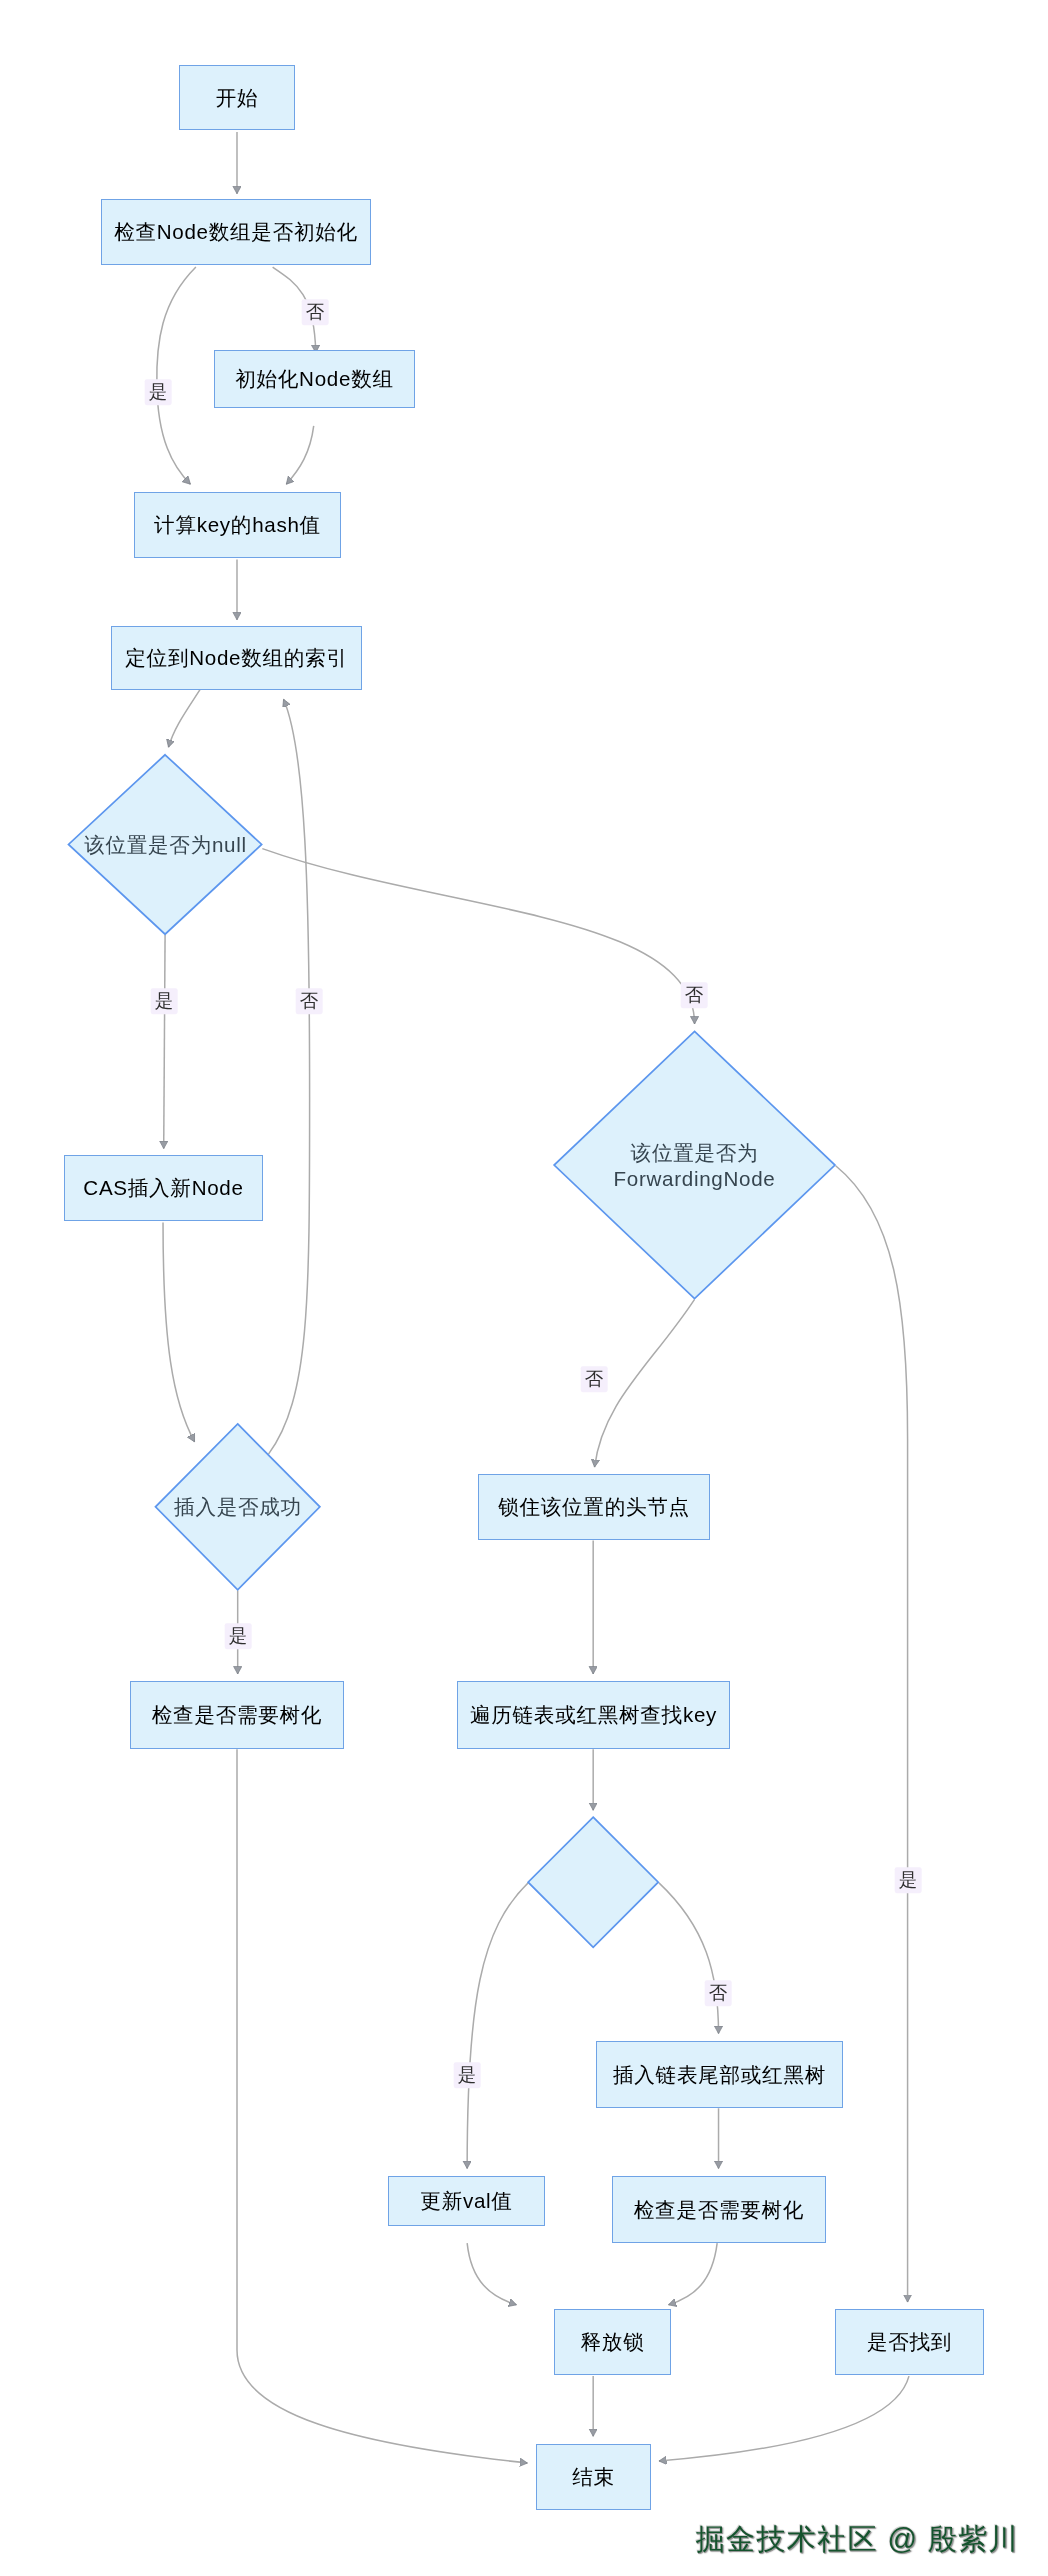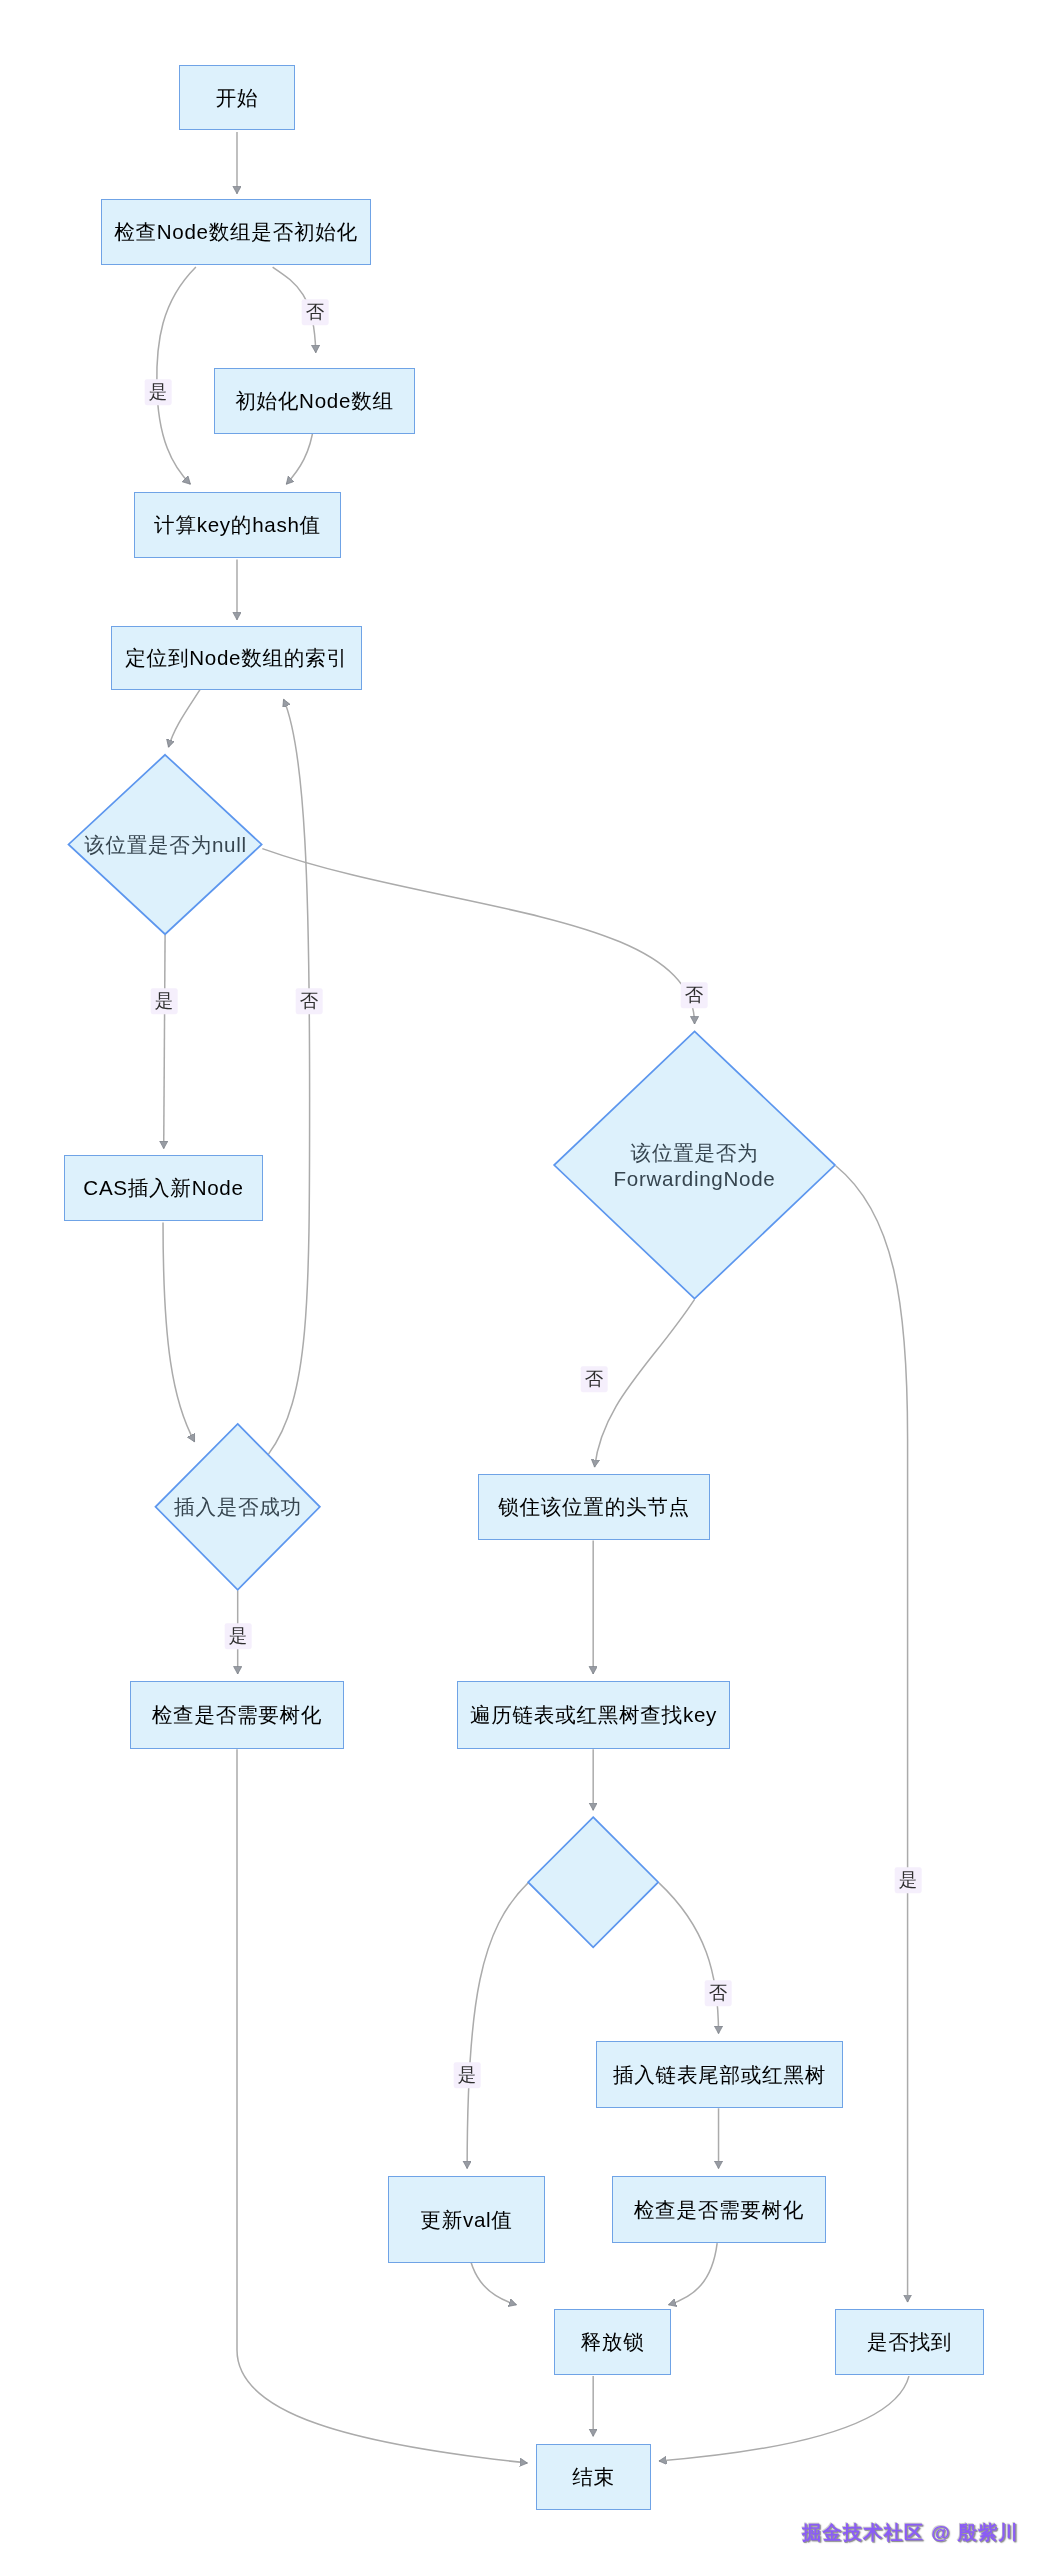--- a/index.html
+++ b/index.html
@@ -6,21 +6,21 @@
   .canvas{position:relative;width:1048px;height:2576px;background:#ffffff;overflow:hidden;
           font-family:"Liberation Sans","DejaVu Sans",sans-serif;}
   .edges-svg{position:absolute;left:0;top:0;width:1048px;height:2576px;}
   .rect-node{position:absolute;box-sizing:border-box;background:#ddf1fc;border:1.7px solid #6fa3e6;
              display:flex;align-items:center;justify-content:center;text-align:center;
              color:#000000;font-size:20.6px;letter-spacing:0.7px;}
   .diamond-label{position:absolute;display:flex;align-items:center;justify-content:center;
                  text-align:center;color:#36454f;font-size:20.6px;letter-spacing:0.7px;pointer-events:none;}
   .edge-label{position:absolute;transform:translate(-50%,-50%);background:#f5effc;color:#2e2e2e;
               font-size:18.5px;line-height:1.1;padding:2.7px 4.1px;border-radius:2.1px;}
-  .watermark{position:absolute;right:29px;top:2520px;font-size:19px;font-weight:bold;color:#8b5cf6;
+  .watermark{position:absolute;right:29px;top:2520px;font-size:29px;font-weight:normal;color:#14532d;
              letter-spacing:1.4px;
              text-shadow:1.4px 1.4px 1.4px #8f8f8f,-0.7px -0.7px 0.7px #c8c8c8,0.7px 0.7px 0 #a5a5a5;}
 </style>
 </head>
 <body>
 
 <div class="canvas">
 
   <svg class="edges-svg" viewBox="0 0 1530 3759" xmlns="http://www.w3.org/2000/svg">
     <defs>
@@ -64,21 +64,21 @@
   </svg>
 
   <div class="rect-node" style="left:179px;top:65px;width:116px;height:65px;">
       <span>开始</span>
     </div>
 
   <div class="rect-node" style="left:101px;top:199px;width:270px;height:66px;">
       <span>检查Node数组是否初始化</span>
     </div>
 
-  <div class="rect-node" style="left:214px;top:368px;width:201px;height:66px;">
+  <div class="rect-node" style="left:214px;top:350px;width:201px;height:58px;">
       <span>初始化Node数组</span>
     </div>
 
   <div class="rect-node" style="left:134px;top:492px;width:207px;height:66px;">
       <span>计算key的hash值</span>
     </div>
 
   <div class="rect-node" style="left:111px;top:626px;width:251px;height:64px;">
       <span>定位到Node数组的索引</span>
     </div>
@@ -96,21 +96,21 @@
     </div>
 
   <div class="rect-node" style="left:457px;top:1681px;width:273px;height:68px;">
       <span>遍历链表或红黑树查找key</span>
     </div>
 
   <div class="rect-node" style="left:596px;top:2041px;width:247px;height:67px;">
       <span>插入链表尾部或红黑树</span>
     </div>
 
-  <div class="rect-node" style="left:388px;top:2176px;width:157px;height:87px;">
+  <div class="rect-node" style="left:388px;top:2176px;width:157px;height:50px;">
       <span>更新val值</span>
     </div>
 
   <div class="rect-node" style="left:612px;top:2176px;width:214px;height:67px;">
       <span>检查是否需要树化</span>
     </div>
 
   <div class="rect-node" style="left:554px;top:2309px;width:117px;height:66px;">
       <span>释放锁</span>
     </div>

